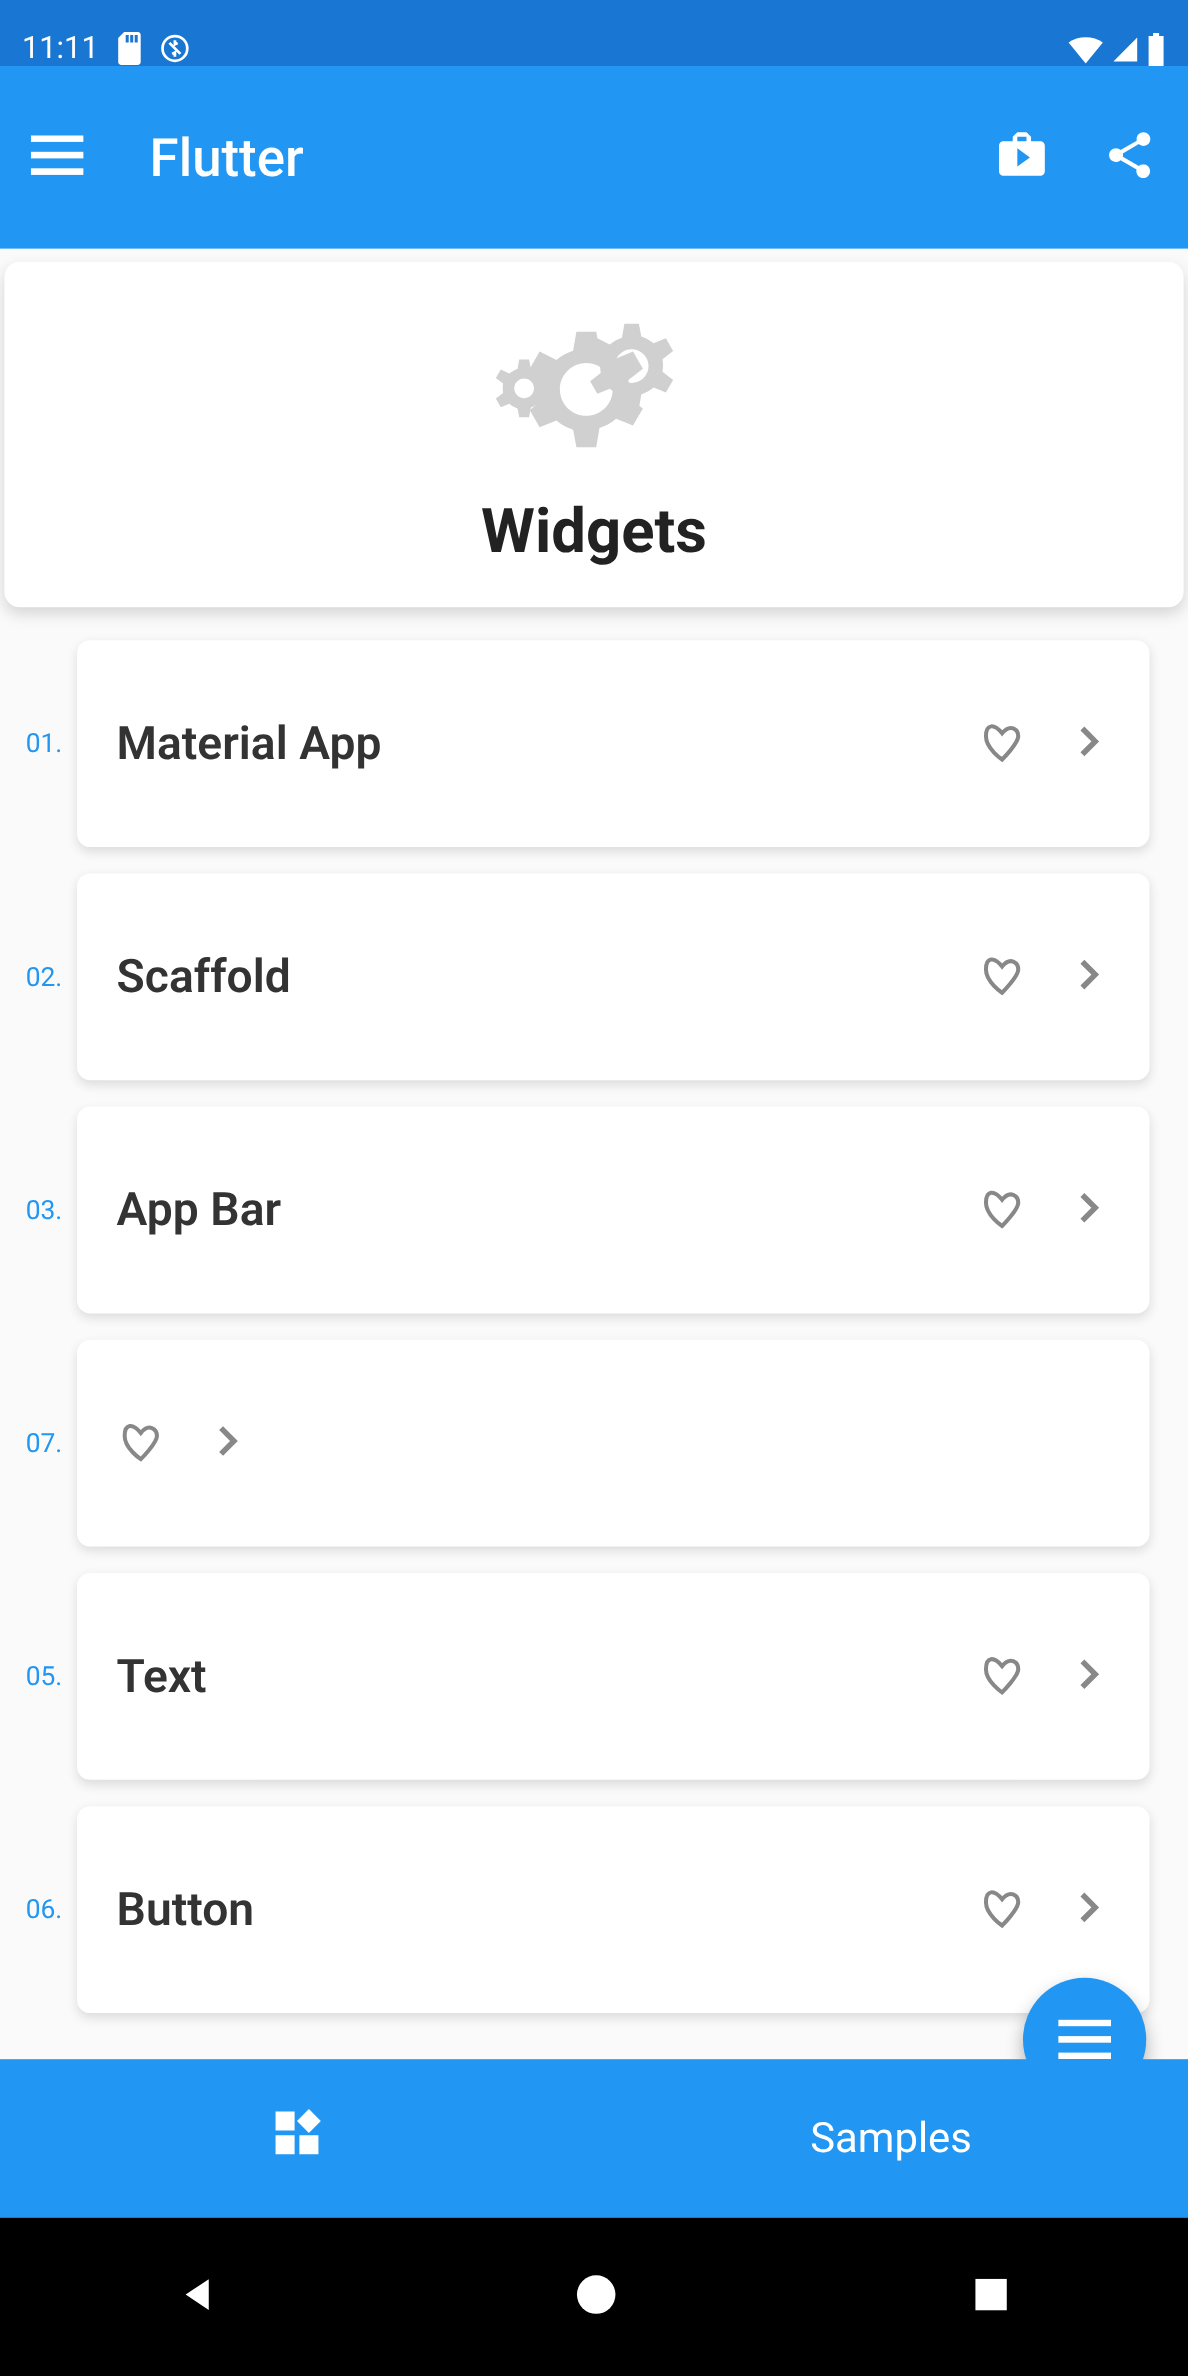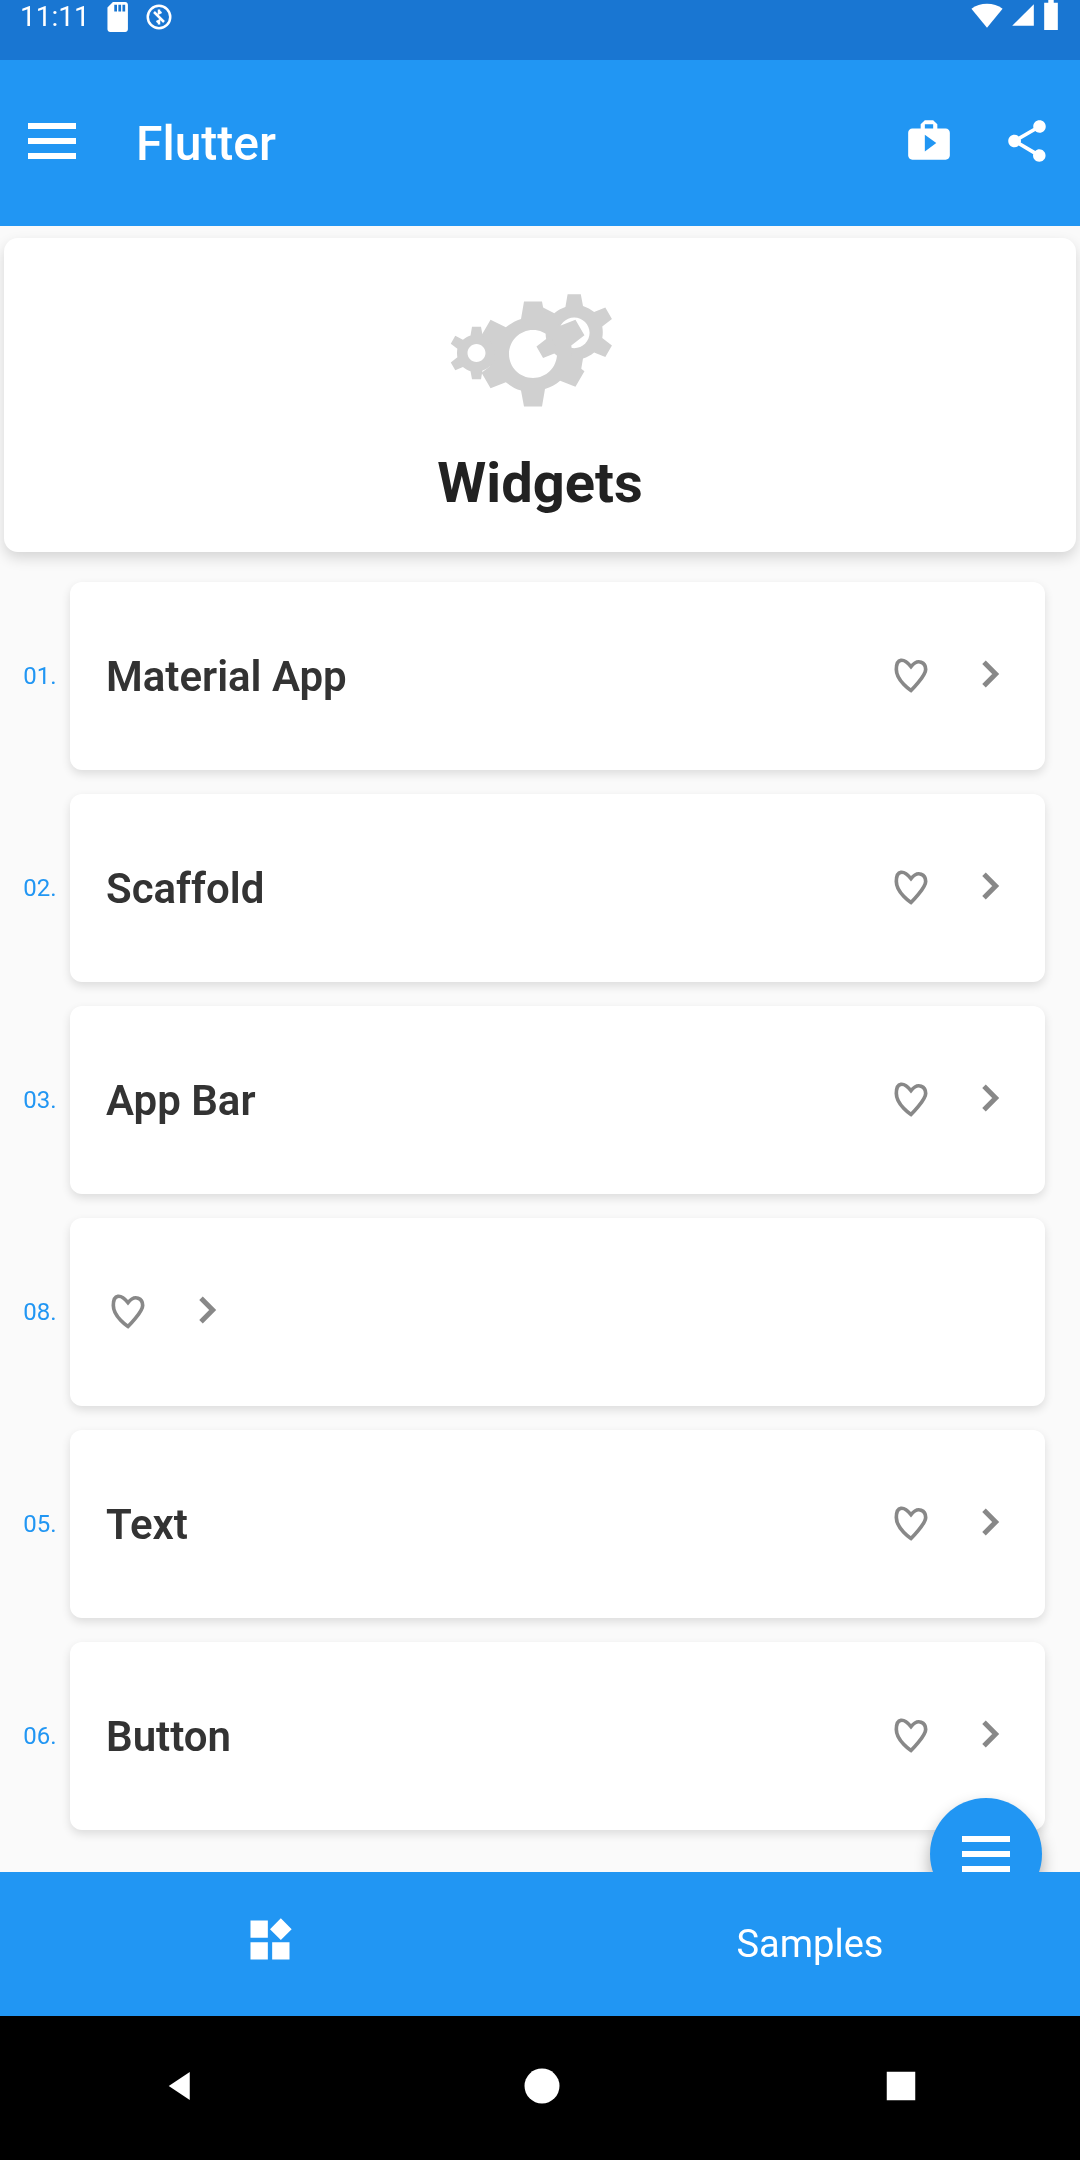--- a/index.html
+++ b/index.html
@@ -1,19 +1,19 @@
 <!DOCTYPE html>
 <html><head>
 <meta charset="utf-8">
 <style>
   * { margin: 0; padding: 0; box-sizing: border-box; font-family: Roboto, "Segoe UI", Arial, sans-serif; }
   body { width: 1080px; height: 2160px; background: #fafafa; overflow: hidden; position: relative; }
 
   
-  .status-bar { height: 60px; background: #1976d2; display: flex; align-items: flex-start; justify-content: space-between; padding: 0 20px; color: #fff; font-size: 28px; }
+  .status-bar { height: 60px; background: #1976d2; display: flex; align-items: flex-end; justify-content: space-between; padding: 0 20px; color: #fff; font-size: 28px; }
   .status-left { display: flex; align-items: center; gap: 14px; }
   .status-right { display: flex; align-items: center; gap: 6px; }
   .status-bar svg { display: block; }
 
   
   .app-bar { height: 166px; background: #2196f3; display: flex; align-items: center; padding: 0 28px; color: #fff; }
   .app-bar .menu { margin-right: 60px; }
   .app-bar .title { font-size: 48px; font-weight: 500; flex: 1; }
   .app-bar .actions { display: flex; gap: 48px; align-items: center; }
 
@@ -156,21 +156,21 @@
               <path d="M12 21s-8-5.3-8-11.5S8 3 12 8c4-5 8-2 8 1.5S12 21 12 21z"></path>
             </svg></span>
         <span><svg width="40" height="40" viewBox="0 0 24 24" fill="none" stroke="#888" stroke-width="3">
               <path d="M9 5l7 7-7 7"></path>
             </svg></span>
       </div>
     </div>
   </div>
 
   <div class="list-row">
-    <div class="num">08.</div>
+    <div class="num">07.</div>
     <div class="card">
       <div class="card-icons">
         <span><svg width="44" height="44" viewBox="0 0 24 24" fill="none" stroke="#888" stroke-width="2">
               <path d="M12 21s-8-5.3-8-11.5S8 3 12 8c4-5 8-2 8 1.5S12 21 12 21z"></path>
             </svg></span>
         <span><svg width="40" height="40" viewBox="0 0 24 24" fill="none" stroke="#888" stroke-width="3">
               <path d="M9 5l7 7-7 7"></path>
             </svg></span>
       </div>
     </div>

